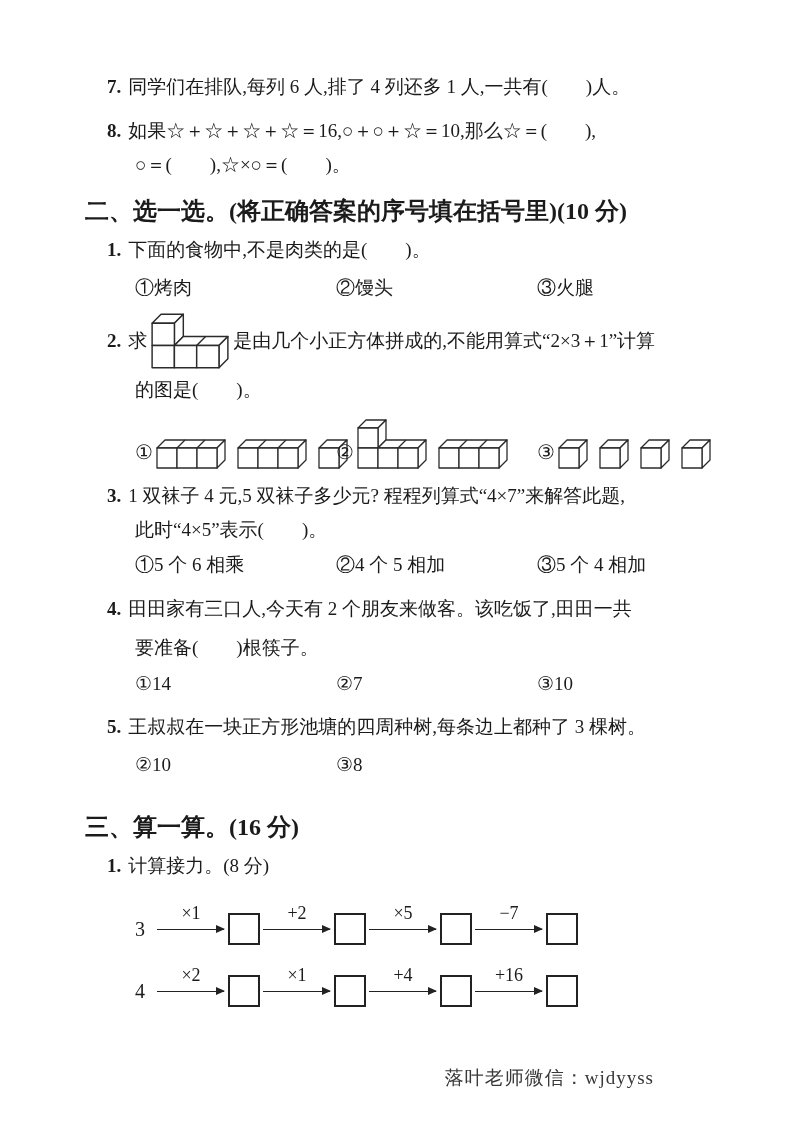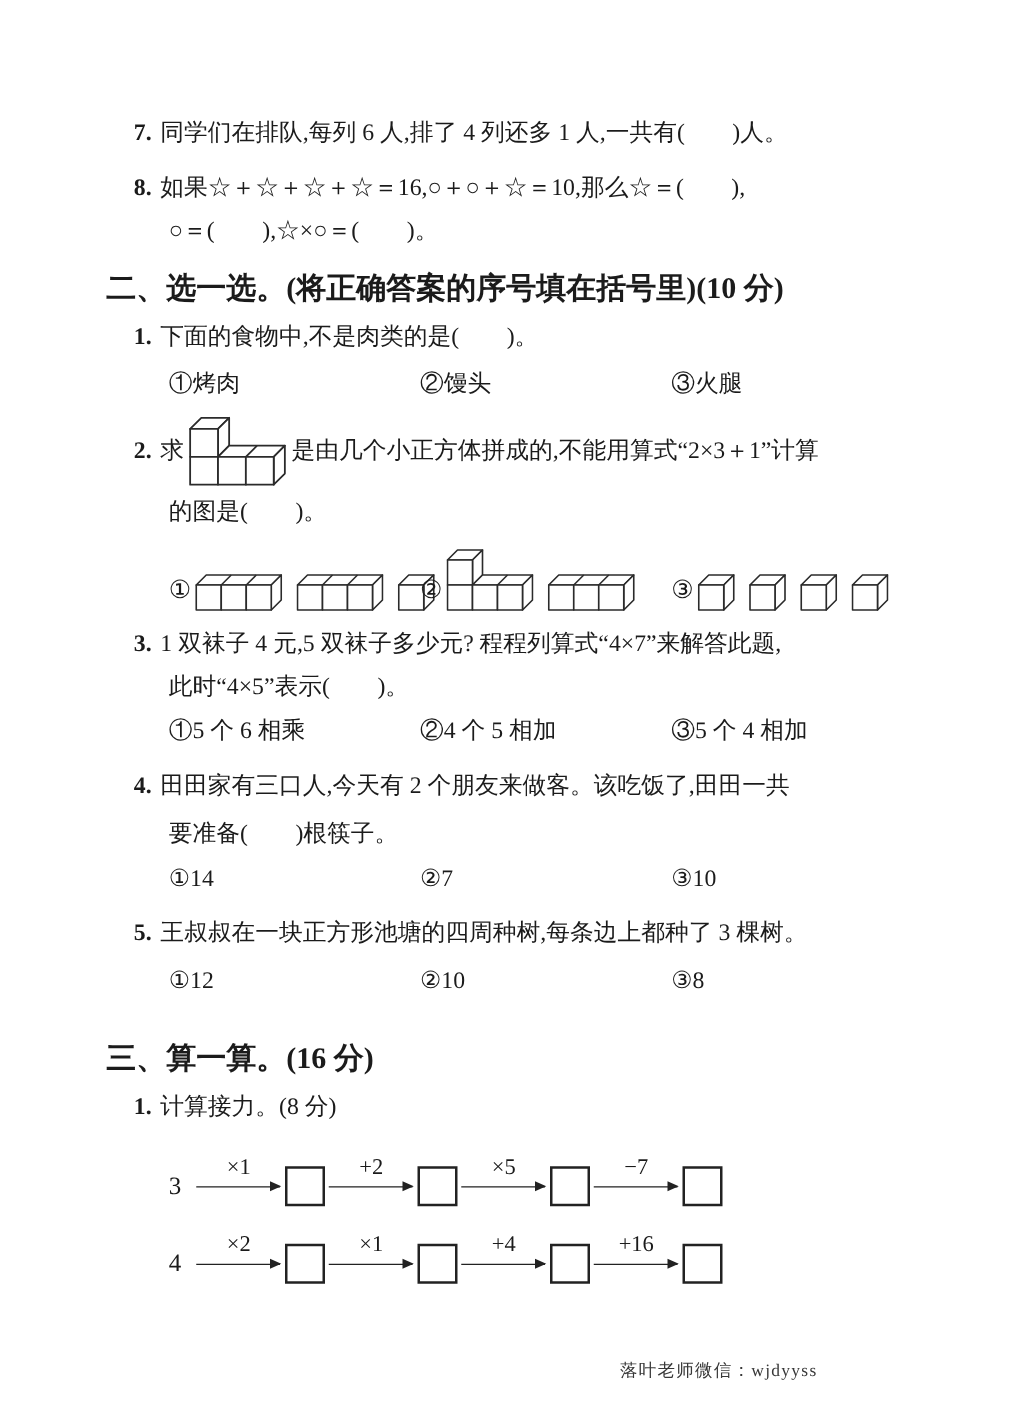--- a/index.html
+++ b/index.html
@@ -1,21 +1,21 @@
 <!DOCTYPE html>
 <html><head>
 <meta charset="utf-8">
 <style>
   html,body{margin:0;padding:0;background:#fff;}
   .page{
     position:relative;
     width:812px;height:1122px;
     background:#ffffff;
     box-sizing:border-box;
-    padding:94px 58px 0 85px;
+    padding:74px 58px 0 85px;
     font-family:"Liberation Serif","DejaVu Serif",serif;
     color:#1b1b1b;
     font-size:19px;
     line-height:26px;
     overflow:hidden;
   }
   .qnum{font-weight:bold;margin-right:7px;}
   .ind1{margin-left:22px;}
   .ind2{margin-left:50px;}
   .sec{font-weight:bold;font-size:24px;line-height:27px;}
@@ -45,21 +45,21 @@
     border-left:9px solid #222;border-top:4.5px solid transparent;border-bottom:4.5px solid transparent;
   }
   .rbox{width:28px;height:28px;border:2px solid #222;background:#fff;flex:0 0 auto;}
   .mt8{margin-top:8px;}  .mt9{margin-top:9px;}  .mt10{margin-top:10px;}
   .mt11{margin-top:11px;} .mt12{margin-top:12px;} .mt13{margin-top:13px;}
   .mt14{margin-top:14px;} .mt16{margin-top:16px;} .mt17{margin-top:17px;}
   .mt18{margin-top:18px;} .mt19{margin-top:36px;} .mt20{margin-top:20px;}
   .mt30{margin-top:30px;} .mt34{margin-top:34px;}
   .footer{
     margin-top:58px;text-align:right;padding-right:100px;
-    color:#383838;font-size:14px;letter-spacing:1px;
+    color:#383838;font-size:19px;letter-spacing:1px;
   }
   svg.cube{display:block;}
 </style>
 </head>
 <body>
 
 <div class="page">
 
   <div class="line ind1">
     <span class="qnum">7.</span><span>同学们在排队,每列 6 人,排了 4 列还多 1 人,一共有(　　)人。</span>
@@ -218,21 +218,20 @@
   <div class="opts mt10">
     <span class="opt">①14</span>
     <span class="opt">②7</span>
     <span class="opt">③10</span>
   </div>
 
   <div class="line ind1 mt17">
     <span class="qnum">5.</span><span>王叔叔在一块正方形池塘的四周种树,每条边上都种了 3 棵树。</span>
   </div>
   <div class="opts mt12">
-    <span class="opt">①12</span>
     <span class="opt">②10</span>
     <span class="opt">③8</span>
   </div>
 
   <div class="sec mt19">三、算一算。(16 分)</div>
   <div class="rtitle mt12">
     <span class="qnum">1.</span><span>计算接力。(8 分)</span>
   </div>
 
   <div class="relay mt34">

